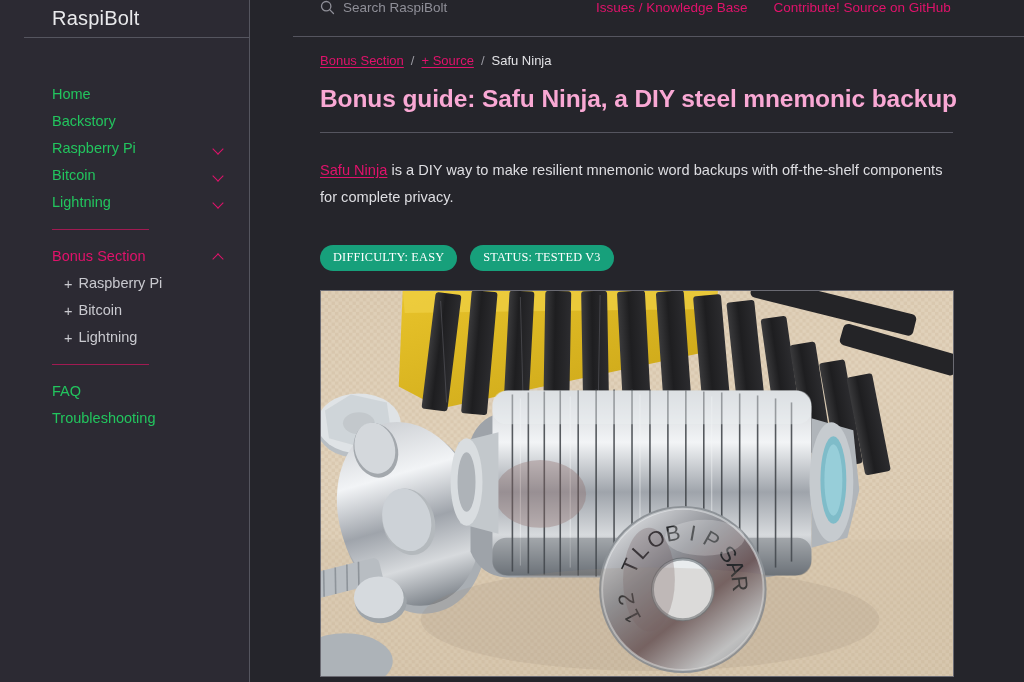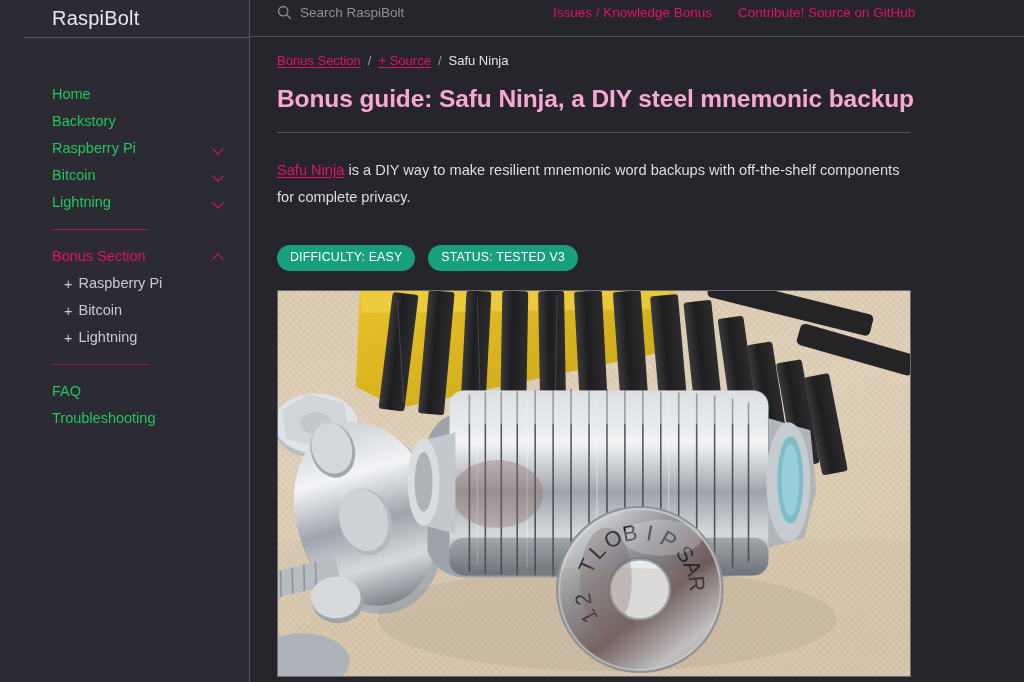--- a/index.html
+++ b/index.html
@@ -2,21 +2,21 @@
 <html><head>
 <meta charset="utf-8">
 <style>
   * { box-sizing: border-box; margin: 0; padding: 0; }
   html, body {
     width: 1024px; height: 682px;
     background: #25252b;
     font-family: "Liberation Sans", sans-serif;
     overflow: hidden;
   }
-  .page { position: relative; width: 1024px; height: 682px; display: flex; }
+  .page { position: relative; width: 1024px; height: 682px; display: flex; gap: 43px; }
 
   
   .sidebar {
     width: 250px; height: 682px;
     background: #2c2a33;
     border-right: 1px solid #55555f;
     flex: 0 0 250px;
     position: relative;
   }
   .brand-wrap {
@@ -86,21 +86,21 @@
   
   .main {
     flex: 1 1 auto;
     height: 682px;
     background: #25252b;
     position: relative;
   }
   .topbar {
     height: 37px;
     border-bottom: 1px solid #55555f;
-    display: flex; align-items: flex-end;
+    display: flex; align-items: flex-start;
     padding: 0 0 16px 27px;
     position: relative;
   }
   .search-box {
     display: flex; align-items: center;
     gap: 8px;
     cursor: text;
   }
   .search-icon { width: 15px; height: 15px; display: block; }
   .search-placeholder {
@@ -161,20 +161,21 @@
   }
   .lead a {
     color: #e1126b;
     text-decoration: underline;
     text-underline-offset: 2px;
     cursor: pointer;
   }
   .badges {
     display: flex; gap: 13px;
     margin-bottom: 19px;
+    font-family: Liberation Serif, serif;
   }
   .badge {
     background: #17a07b;
     color: #ffffff;
     font-size: 12.3px;
     letter-spacing: .2px;
     padding: 6px 13px 7px;
     border-radius: 13px;
     white-space: nowrap;
     line-height: 13px;
@@ -266,21 +267,21 @@
     <div class="topbar">
       <div class="search-box">
         <svg class="search-icon" viewBox="0 0 16 16">
           <circle cx="6.6" cy="6.6" r="5" fill="none" stroke="#8f8f98" stroke-width="1.4"></circle>
           <line x1="10.3" y1="10.3" x2="14.4" y2="14.4" stroke="#8f8f98" stroke-width="1.4" stroke-linecap="round"></line>
         </svg>
         <span class="search-placeholder">Search RaspiBolt</span>
       </div>
 
       <div class="top-links">
-        <span class="top-link">Issues / Knowledge Bonus</span>
+        <span class="top-link">Issues / Knowledge Base</span>
         <span class="top-link">Contribute! Source on GitHub</span>
       </div>
     </div>
 
     <div class="content">
 
       <div class="breadcrumb">
         <span class="crumb-link">Bonus Section</span>
         <span class="crumb-sep">/</span>
         <span class="crumb-link">+ Source</span>

